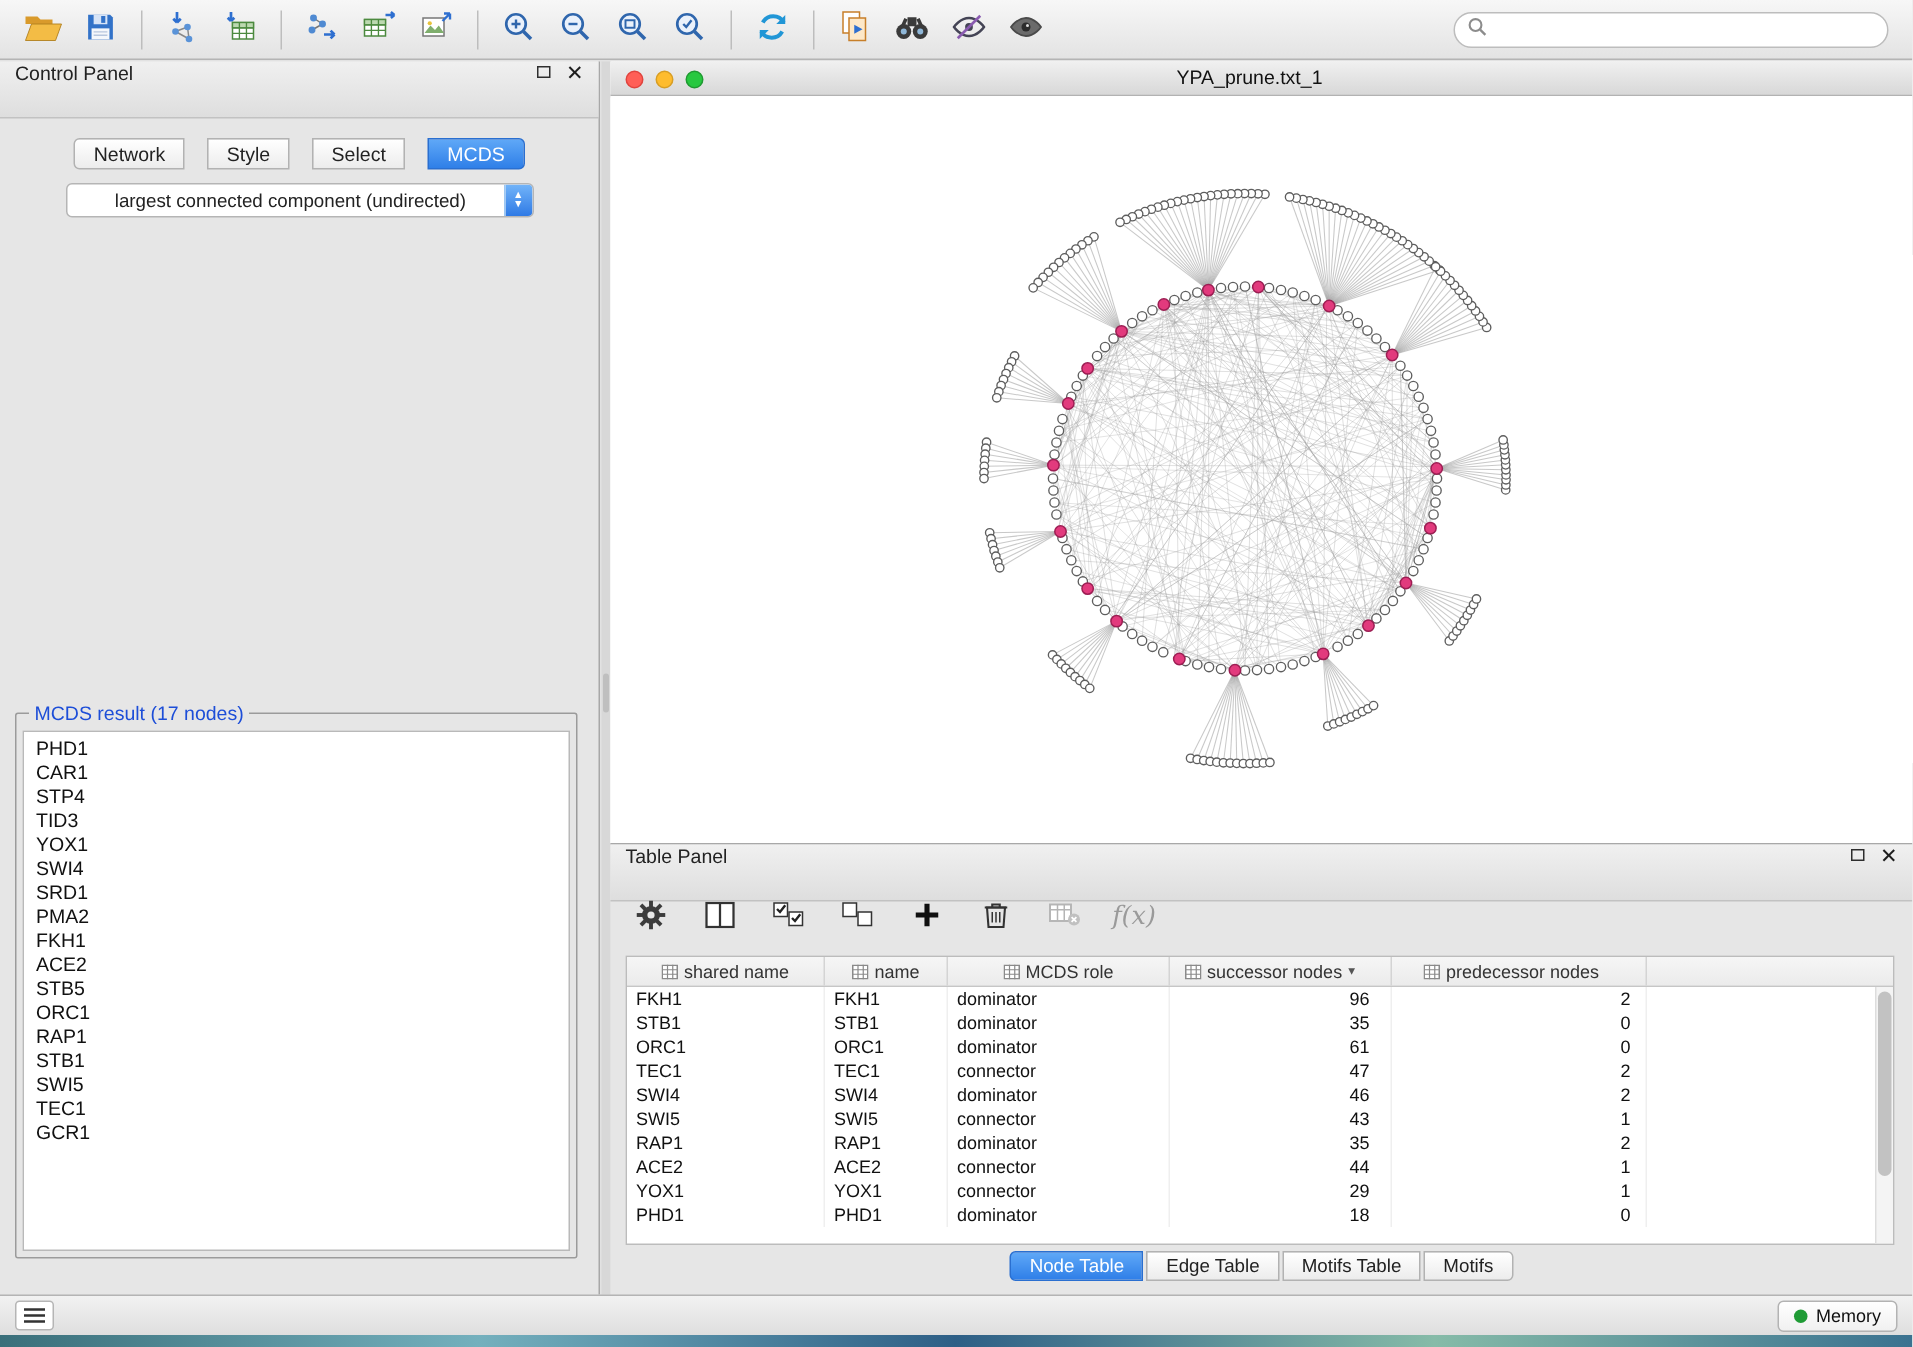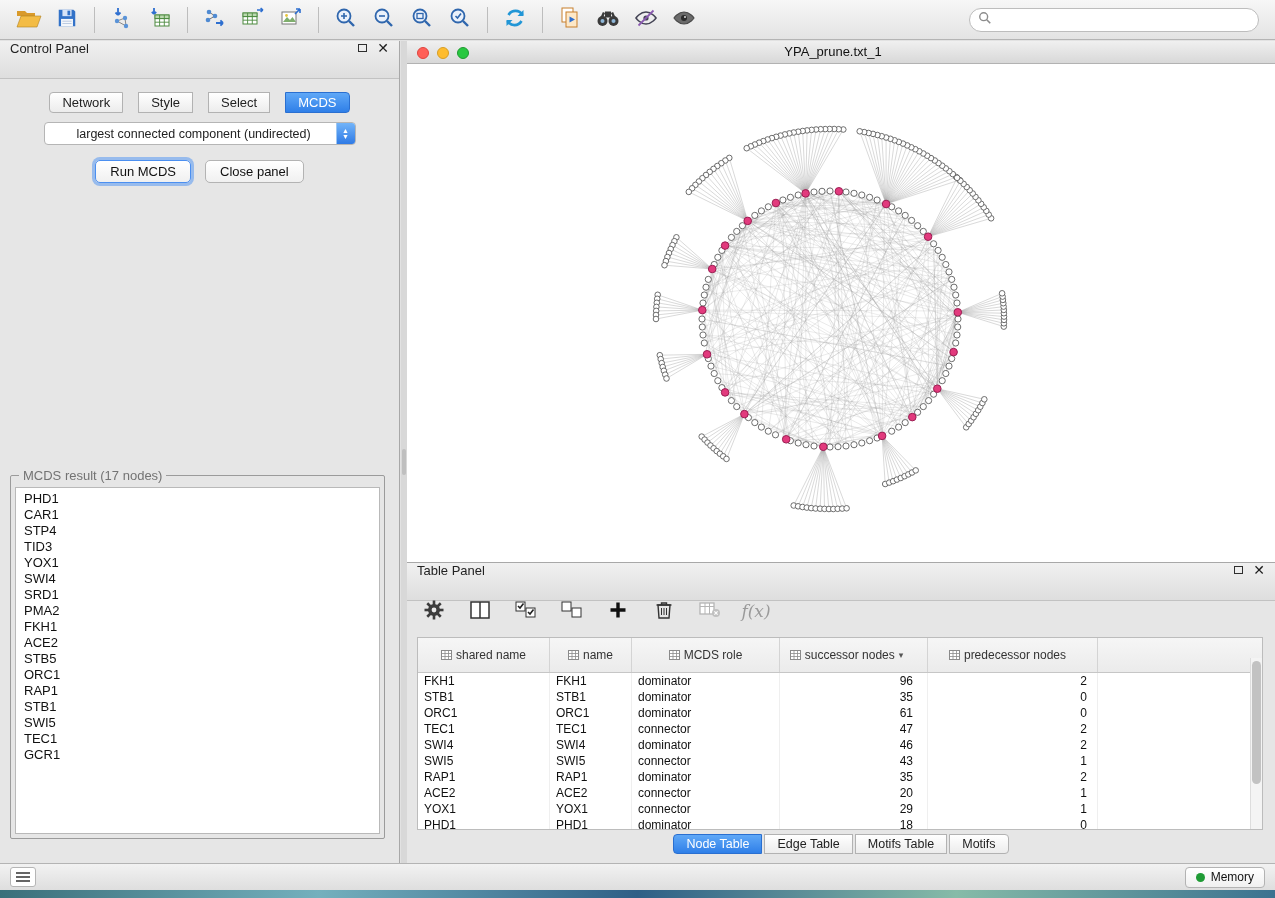--- a/index.html
+++ b/index.html
@@ -40,21 +40,21 @@
   .combo-arrows { width:19px; height:100%; background:linear-gradient(#72b4f9,#2f7ae5);
     display:flex; flex-direction:column; align-items:center; justify-content:center; color:#fff;
     font-size:7px; line-height:6px; border-left:1px solid #9ec7f2; }
   .btn-row { display:flex; justify-content:center; gap:14px; margin-top:15px; }
   .mac-btn { height:23px; padding:0 14px; font-size:13px; font-family:inherit; color:#111;
     background:linear-gradient(#ffffff,#f0f0f0); border:1px solid #b3b3b3; border-radius:5px; }
   .mac-btn.focused { box-shadow:0 0 0 3px rgba(72,144,243,.5); border-color:#4b8ff0; }
 
   .result-box { position:absolute; left:10px; top:427px; width:375px; height:371px;
     border:1px solid #9b9b9b; border-radius:2px; padding:4px; }
-  .result-box legend { font-size:13px; padding:0 4px; margin-left:4px; color:#737373; }
+  .result-box legend { font-size:13px; padding:0 4px; margin-left:4px; color:#1d4ed8; }
   .result-list { width:100%; height:100%; background:#fff; border:1px solid #b9b9b9;
     overflow:hidden; padding:3px 8px; }
   .mcds-item { font-size:13px; line-height:16px; color:#111; }
 
   
   .vsplit { position:absolute; left:401px; top:41px; width:6px; height:822px; background:#d8d8d8; }
   .vsplit .grip { position:absolute; top:408px; left:1px; width:4px; height:26px; background:#bfbfbf; border-radius:2px; }
 
   
   .network-window { position:absolute; left:407px; top:41px; width:868px; height:521px; background:#fff; }
@@ -68,21 +68,21 @@
   .net-title { position:absolute; left:0; right:16px; text-align:center; line-height:22px; font-size:13px; color:#111; }
   .net-canvas { position:absolute; left:0; top:24px; width:868px; height:497px; background:#fff; }
 
   
   .table-panel { position:absolute; left:407px; top:562px; width:868px; height:301px; background:#e6e6e6; border-top:1px solid #a8a8a8; }
   .tp-toolbar { position:absolute; left:14px; top:30px; height:36px; display:flex; align-items:center; gap:20px; }
   .tp-icon { display:flex; align-items:center; justify-content:center; width:26px; height:26px; background:none; border:none; }
   .fx-label { font-family:"DejaVu Serif","Liberation Serif",serif; font-style:italic; font-size:17px; color:#9a9a9a; }
 
   .table-wrap { position:absolute; left:10px; right:12px; top:74px; height:193px; background:#fff; border:1px solid #bcbcbc; overflow:hidden; }
-  .thead { display:flex; height:35px; background:linear-gradient(#f6f6f6,#ebebeb); border-bottom:1px solid #c6c6c6; }
+  .thead { display:flex; height:20px; background:linear-gradient(#f6f6f6,#ebebeb); border-bottom:1px solid #c6c6c6; }
   .th { display:flex; align-items:center; justify-content:center; gap:4px; font-size:12px; color:#333;
     border-right:1px solid #d4d4d4; overflow:hidden; white-space:nowrap; }
   .trow { display:flex; height:16px; }
   .tcell { font-size:12px; line-height:16px; padding:0 6px; border-right:1px solid #efefef; overflow:hidden; white-space:nowrap; color:#111; }
   .c0 { width:132px; } .c1 { width:82px; } .c2 { width:148px; } .c3 { width:148px; text-align:right; padding-right:14px; }
   .c4 { width:170px; text-align:right; padding-right:10px; } .cfill { flex:1; border-right:none; }
   .vscroll { position:absolute; right:0; top:20px; bottom:0; width:12px; background:#f4f4f4; border-left:1px solid #ddd; }
   .vthumb { position:absolute; left:1px; right:1px; top:3px; height:72%; background:#c2c2c2; border-radius:5px; }
   .sort-caret { font-size:9px; color:#555; }
 
@@ -263,24 +263,20 @@
       <div class="cp-tab">Style</div>
       <div class="cp-tab">Select</div>
       <div class="cp-tab active">MCDS</div>
     </div>
     <div class="combo">
       <span class="combo-text">largest connected component (undirected)</span>
       <span class="combo-arrows">
           <span>▲</span>
           <span>▼</span>
         </span>
-    </div>
-    <div class="btn-row">
-      <button class="mac-btn focused">Run MCDS</button>
-      <button class="mac-btn">Close panel</button>
     </div>
     <fieldset class="result-box">
       <legend>MCDS result (17 nodes)</legend>
       <div class="result-list">
           <div class="mcds-item">PHD1</div>
           <div class="mcds-item">CAR1</div>
           <div class="mcds-item">STP4</div>
           <div class="mcds-item">TID3</div>
           <div class="mcds-item">YOX1</div>
           <div class="mcds-item">SWI4</div>
@@ -1190,21 +1186,21 @@
             <div class="tcell c1">RAP1</div>
             <div class="tcell c2">dominator</div>
             <div class="tcell c3">35</div>
             <div class="tcell c4">2</div>
             <div class="tcell cfill"></div>
           </div>
           <div class="trow">
             <div class="tcell c0">ACE2</div>
             <div class="tcell c1">ACE2</div>
             <div class="tcell c2">connector</div>
-            <div class="tcell c3">20</div>
+            <div class="tcell c3">44</div>
             <div class="tcell c4">1</div>
             <div class="tcell cfill"></div>
           </div>
           <div class="trow">
             <div class="tcell c0">YOX1</div>
             <div class="tcell c1">YOX1</div>
             <div class="tcell c2">connector</div>
             <div class="tcell c3">29</div>
             <div class="tcell c4">1</div>
             <div class="tcell cfill"></div>

